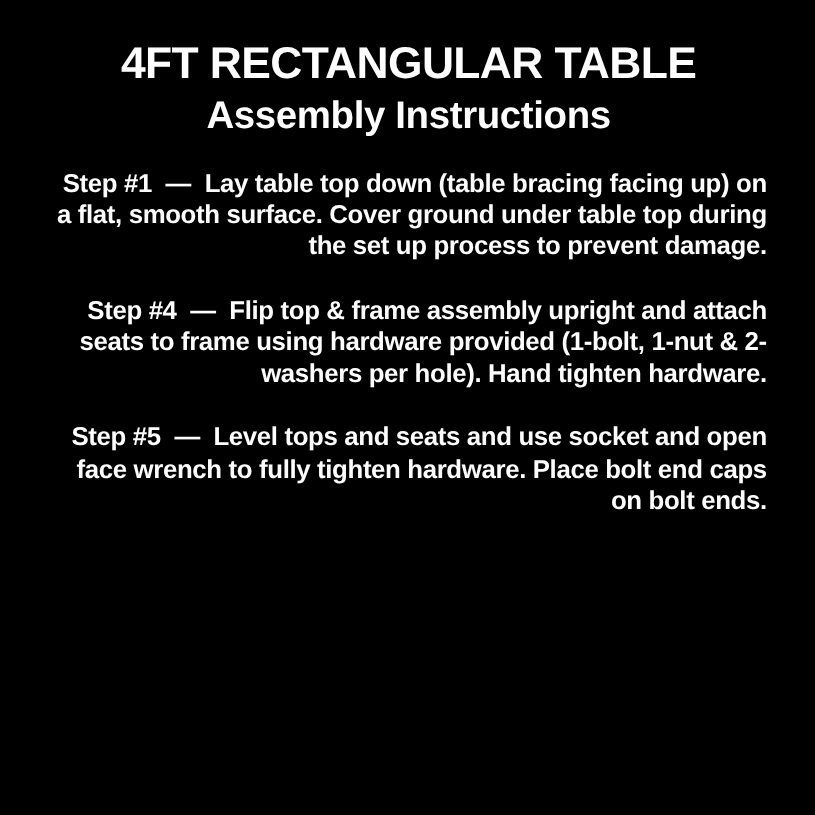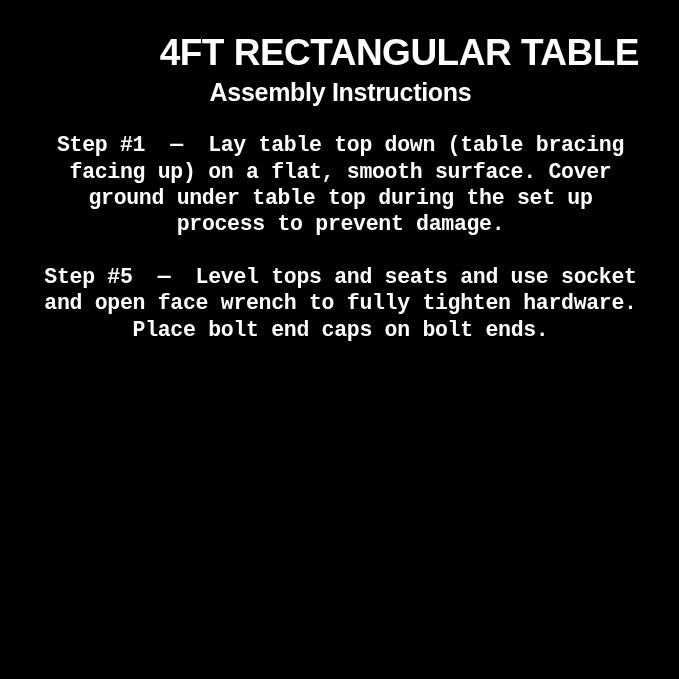--- a/index.html
+++ b/index.html
@@ -14,47 +14,47 @@
     background: #000000;
     color: #fdfdfd;
     font-family: "Liberation Sans", sans-serif;
     font-weight: 700;
     box-sizing: border-box;
     padding: 24px 40px 0 42px;
     overflow: hidden;
   }
   .title {
     margin: 10px 0 6px 0;
-    text-align: right;
+    text-align: center;
     font-size: 37px;
     line-height: 1.05;
     letter-spacing: -0.5px;
     font-weight: 800;
     white-space: nowrap;
   }
   .subtitle {
     margin: 0 0 26px 0;
     text-align: center;
-    font-size: 25px;
+    font-size: 32px;
     line-height: 1.1;
     letter-spacing: -0.3px;
     font-weight: 700;
   }
   .step {
     margin: 0 0 27px 0;
     font-size: 21.5px;
     line-height: 1.22;
     letter-spacing: -0.3px;
     white-space: pre-wrap;
-    text-align: center;
-    font-family: Liberation Mono, monospace;
+    text-align: right;
   }
 </style>
 </head>
 <body>
 
 <div class="page">
   <h1 class="title">4FT RECTANGULAR TABLE</h1>
   <h2 class="subtitle">Assembly Instructions</h2>
 
   <p class="step">Step #1  —  Lay table top down (table bracing facing up) on a flat, smooth surface. Cover ground under table top during the set up process to prevent damage.</p>
+  <p class="step">Step #4  —  Flip top &amp; frame assembly upright and attach seats to frame using hardware provided (1-bolt, 1-nut &amp; 2-washers per hole). Hand tighten hardware.</p>
   <p class="step">Step #5  —  Level tops and seats and use socket and open face wrench to fully tighten hardware. Place bolt end caps on bolt ends.</p>
 </div>
 
 </body></html>

